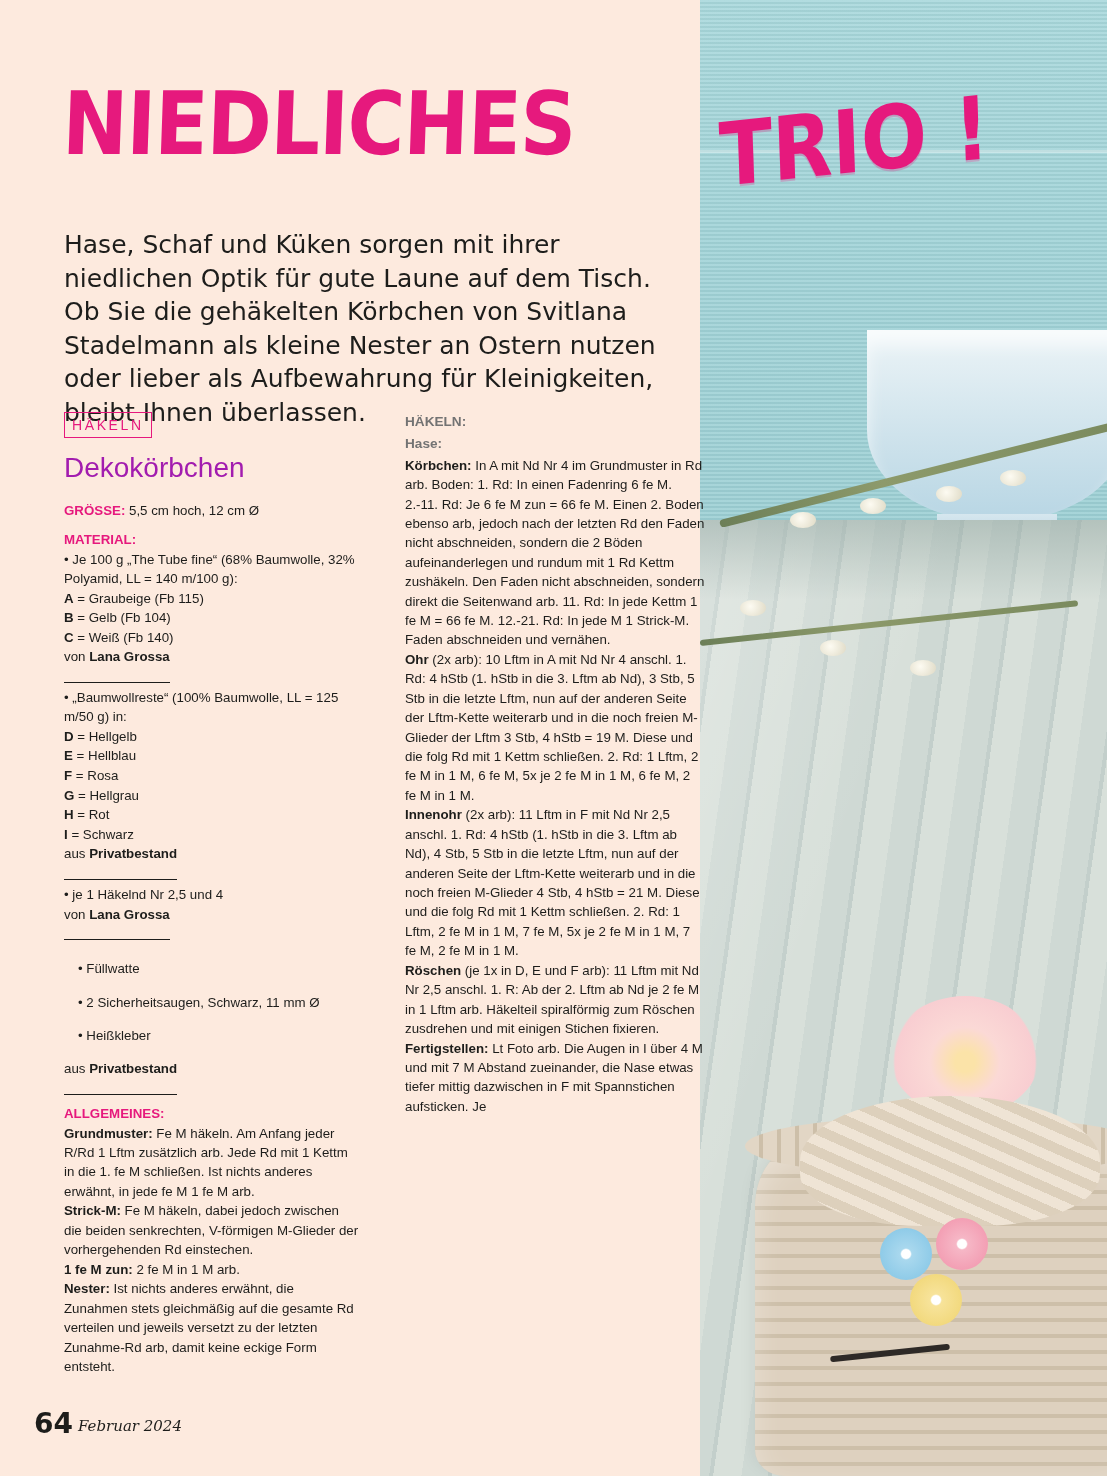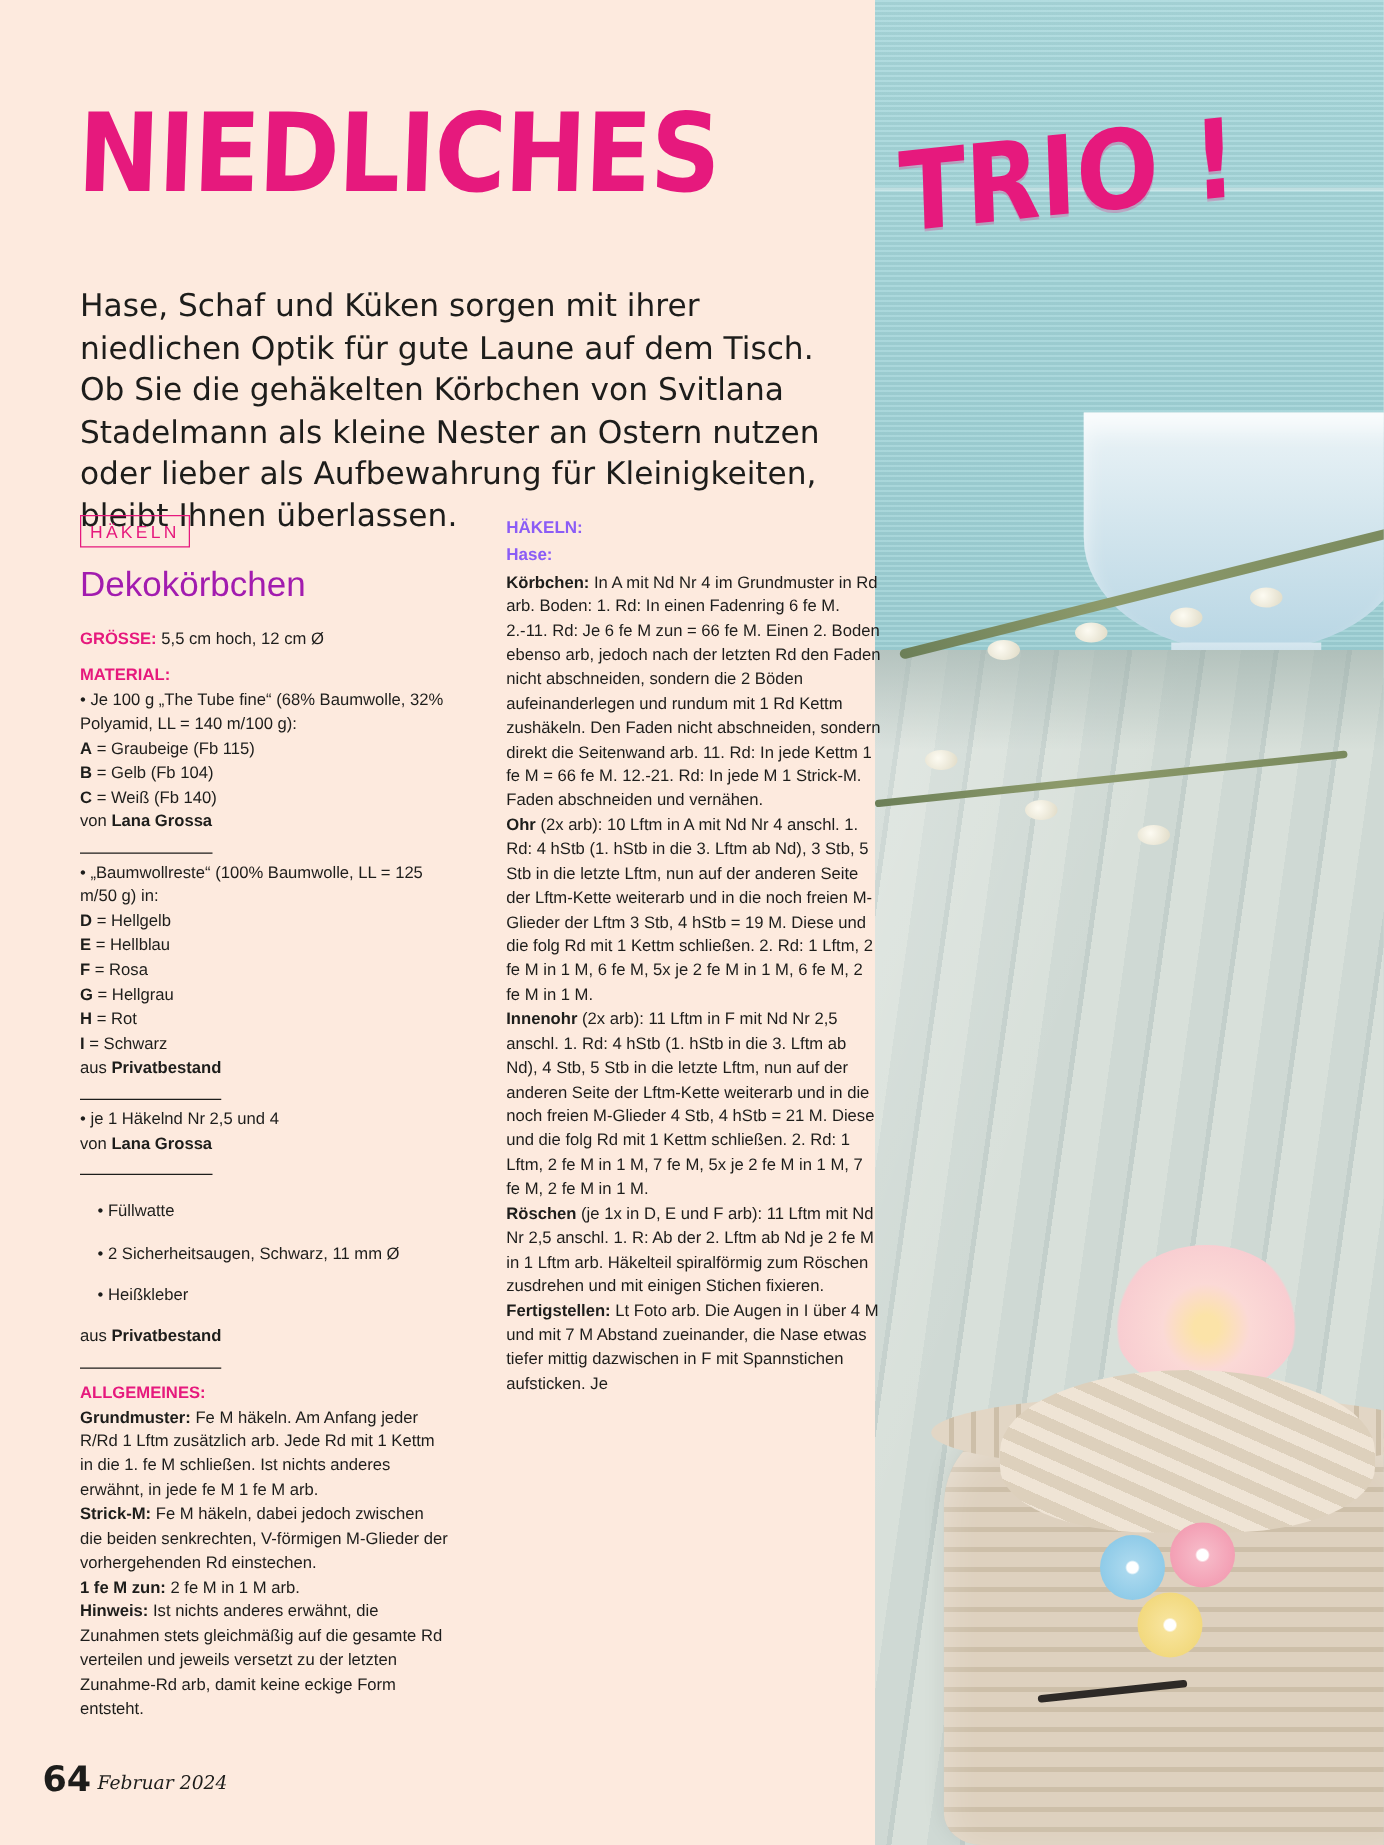--- a/index.html
+++ b/index.html
@@ -232,21 +232,21 @@
   .tag {
     display: inline-block;
     border: 1px solid #e6197d;
     color: #e6197d;
     font-size: 14px;
     letter-spacing: 2.6px;
     padding: 2px 7px 2px 7px;
     margin-bottom: 8px;
   }
   .plain-tag {
-    color: #8b5cf6;
+    color: #737373;
     font-weight: bold;
     font-size: 13.6px;
     display: block;
     margin-bottom: 2px;
   }
   .section-title {
     font-family: Liberation Sans, sans-serif;
     font-size: 28px;
     color: #a21caf;
     margin: 2px 0 12px 0;
@@ -352,21 +352,21 @@
       <p>• 2 Sicherheitsaugen, Schwarz, 11 mm Ø</p>
       <p>• Heißkleber</p>
     </div>
     <p class="u"><span>aus </span><b>Privatbestand</b></p>
 
     <div class="spacer"></div>
     <p class="label-pink">ALLGEMEINES:</p>
     <p><b>Grundmuster:</b><span> Fe M häkeln. Am Anfang jeder R/Rd 1 Lftm zusätzlich arb. Jede Rd mit 1 Kettm in die 1. fe M schließen. Ist nichts anderes erwähnt, in jede fe M 1 fe M arb.</span></p>
     <p><b>Strick-M:</b><span> Fe M häkeln, dabei jedoch zwischen die beiden senkrechten, V-förmigen M-Glieder der vorhergehenden Rd einstechen.</span></p>
     <p><b>1 fe M zun:</b><span> 2 fe M in 1 M arb.</span></p>
-    <p><b>Hinweis:</b><span> Ist nichts anderes erwähnt, die Zunahmen stets gleichmäßig auf die gesamte Rd verteilen und jeweils versetzt zu der letzten Zunahme-Rd arb, damit keine eckige Form entsteht.</span></p>
+    <p><b>Nester:</b><span> Ist nichts anderes erwähnt, die Zunahmen stets gleichmäßig auf die gesamte Rd verteilen und jeweils versetzt zu der letzten Zunahme-Rd arb, damit keine eckige Form entsteht.</span></p>
   </div>
 
   <div class="col col-mid">
     <span class="plain-tag">HÄKELN:</span>
     <span class="plain-tag">Hase:</span>
     <p><b>Körbchen:</b><span> In A mit Nd Nr 4 im Grundmuster in Rd arb. Boden: 1. Rd: In einen Fadenring 6 fe M. 2.-11. Rd: Je 6 fe M zun = 66 fe M. Einen 2. Boden ebenso arb, jedoch nach der letzten Rd den Faden nicht abschneiden, sondern die 2 Böden aufeinanderlegen und rundum mit 1 Rd Kettm zushäkeln. Den Faden nicht abschneiden, sondern direkt die Seitenwand arb. 11. Rd: In jede Kettm 1 fe M = 66 fe M. 12.-21. Rd: In jede M 1 Strick-M. Faden abschneiden und vernähen.</span></p>
     <p><b>Ohr</b><span> (2x arb): 10 Lftm in A mit Nd Nr 4 anschl. 1. Rd: 4 hStb (1. hStb in die 3. Lftm ab Nd), 3 Stb, 5 Stb in die letzte Lftm, nun auf der anderen Seite der Lftm-Kette weiterarb und in die noch freien M-Glieder der Lftm 3 Stb, 4 hStb = 19 M. Diese und die folg Rd mit 1 Kettm schließen. 2. Rd: 1 Lftm, 2 fe M in 1 M, 6 fe M, 5x je 2 fe M in 1 M, 6 fe M, 2 fe M in 1 M.</span></p>
     <p><b>Innenohr</b><span> (2x arb): 11 Lftm in F mit Nd Nr 2,5 anschl. 1. Rd: 4 hStb (1. hStb in die 3. Lftm ab Nd), 4 Stb, 5 Stb in die letzte Lftm, nun auf der anderen Seite der Lftm-Kette weiterarb und in die noch freien M-Glieder 4 Stb, 4 hStb = 21 M. Diese und die folg Rd mit 1 Kettm schließen. 2. Rd: 1 Lftm, 2 fe M in 1 M, 7 fe M, 5x je 2 fe M in 1 M, 7 fe M, 2 fe M in 1 M.</span></p>
     <p><b>Röschen</b><span> (je 1x in D, E und F arb): 11 Lftm mit Nd Nr 2,5 anschl. 1. R: Ab der 2. Lftm ab Nd je 2 fe M in 1 Lftm arb. Häkelteil spiralförmig zum Röschen zusdrehen und mit einigen Stichen fixieren.</span></p>
     <p><b>Fertigstellen:</b><span> Lt Foto arb. Die Augen in I über 4 M und mit 7 M Abstand zueinander, die Nase etwas tiefer mittig dazwischen in F mit Spannstichen aufsticken. Je</span></p>

